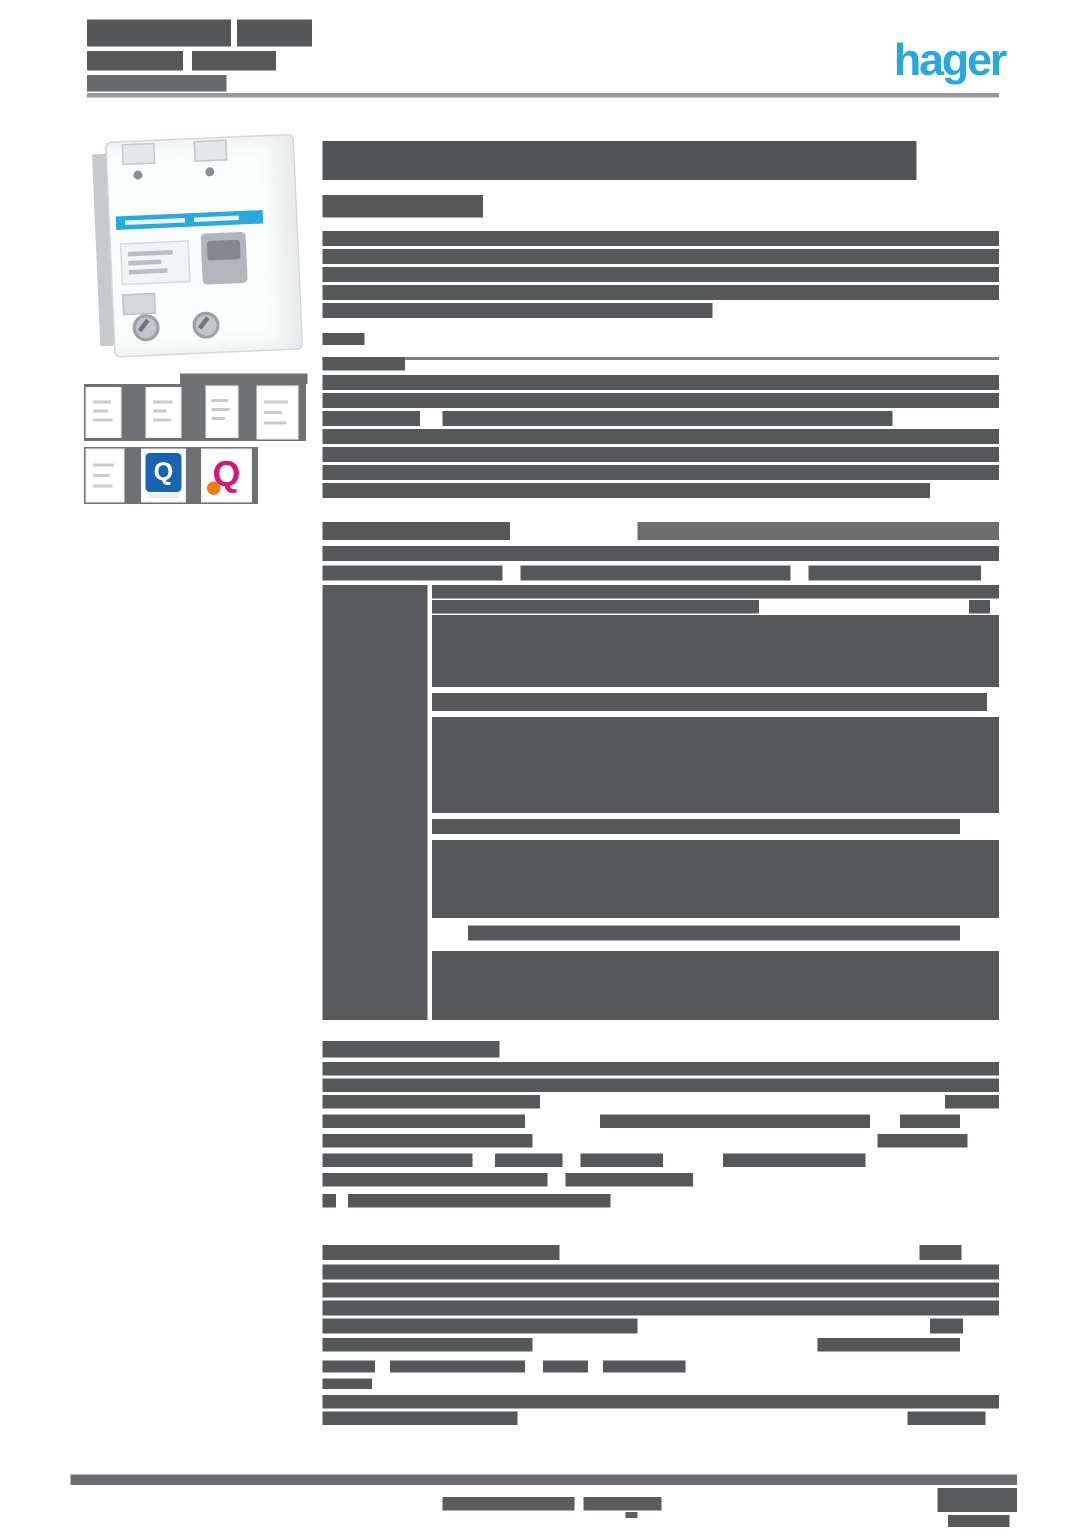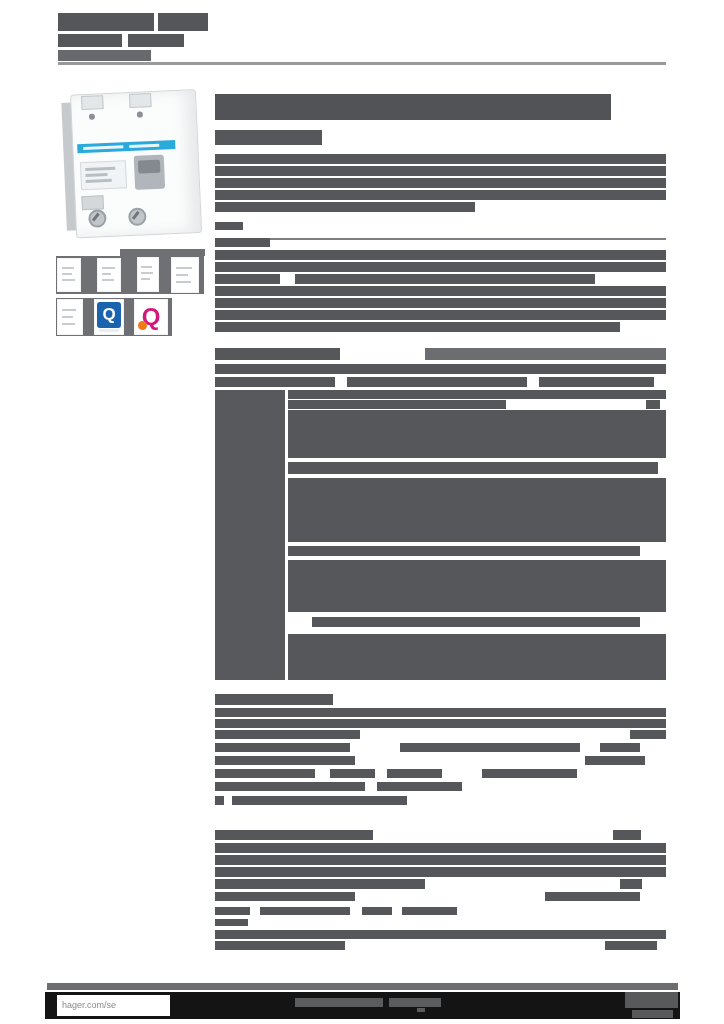--- a/index.html
+++ b/index.html
@@ -58,20 +58,21 @@
         <div class="bar" style="width: 50px; margin-left: 4px; background: rgb(84, 86, 90);"></div>
       </div>
       <div class="bar-row" style="margin-top: 3px; height: 13px;">
         <div class="bar" style="width: 64px;"></div>
         <div class="bar" style="width: 56px; margin-left: 6px;"></div>
       </div>
       <div class="bar-row" style="margin-top: 3px; height: 11px;">
         <div class="bar" style="width: 93px; background: rgb(103, 105, 108);"></div>
       </div>
     </div>
+  <div id="brand-logo">hager</div>
   <div class="rule" style="left:58px;top:62px;width:608px;height:3px;"></div>
 
   <div id="photo-frame">
     <div id="breaker">
       <div class="rail"></div>
       <div class="body"></div>
       <div class="cap" style="left:20px;top:4px;"></div>
       <div class="cap" style="left:68px;top:4px;"></div>
       <div class="screw" style="left:27px;top:22px;"></div>
       <div class="screw" style="left:75px;top:22px;"></div>
@@ -324,23 +325,20 @@
       <div class="bar-row" style="margin-top: 4px; height: 9px;">
         <div class="bar" style="width: 451px;"></div>
       </div>
       <div class="bar-row" style="margin-top: 2px; height: 9px;">
         <div class="bar" style="width: 130px;"></div>
         <div class="bar" style="width: 52px; margin-left: 260px;"></div>
       </div>
     </div>
 
   <div class="rule" style="left:47px;top:983px;width:631px;height:7px;background:#6b6d70;"></div>
-  <div id="footer-bar">
-    <div id="footer-site">hager.com/se</div>
-  </div>
   <div class="bars" style="left:295px;top:998px;">
       <div class="bar-row" style="margin-top: 0px; height: 9px;">
         <div class="bar" style="width: 88px; background: rgb(90, 92, 94);"></div>
         <div class="bar" style="width: 52px; margin-left: 6px; background: rgb(90, 92, 94);"></div>
       </div>
       <div class="bar-row" style="margin-top: 1px; height: 4px;">
         <div class="bar" style="width: 8px; margin-left: 122px; background: rgb(90, 92, 94);"></div>
       </div>
     </div>
   <div class="badge" style="left:625px;top:992px;width:53px;height:16px;"></div>

